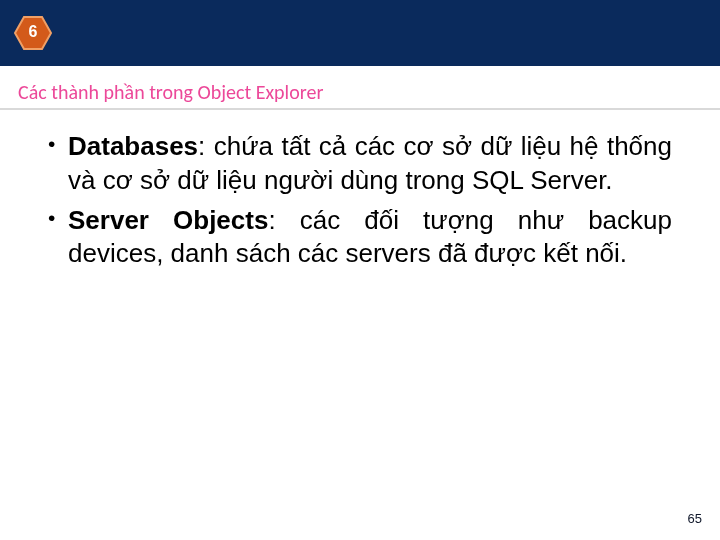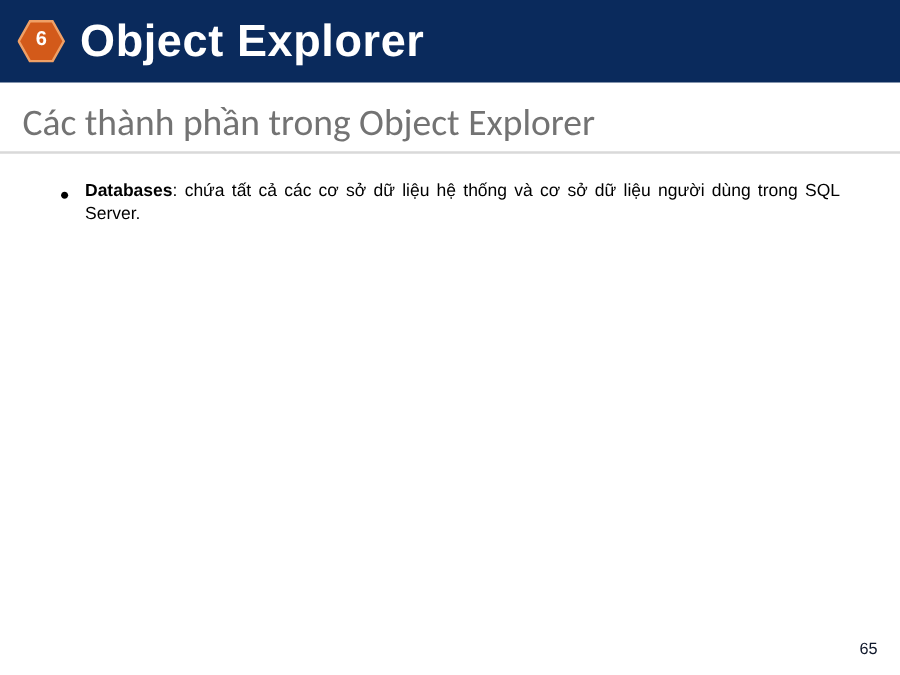--- a/index.html
+++ b/index.html
@@ -33,40 +33,40 @@
   }
   .header-title {
     color: #fff;
     font-size: 36px;
     font-weight: 700;
     letter-spacing: 0.5px;
   }
 
   
   .subtitle {
-    color: #737373;
+    color: #ec4899;
     font-family: Calibri, "Segoe UI", Arial, sans-serif;
-    font-size: 30px;
+    font-size: 20px;
     font-weight: 400;
     padding: 14px 18px 4px 18px;
   }
   .divider {
     height: 2px;
     background: #d9d9d9;
     margin: 0;
   }
 
   
   .bullets {
     padding: 20px 48px 0 48px;
   }
   .bullets li {
     list-style: none;
     position: relative;
-    font-size: 14px;
+    font-size: 26px;
     line-height: 1.3;
     color: #000;
     padding-left: 20px;
     margin-bottom: 6px;
     text-align: justify;
     text-justify: inter-word;
   }
   .bullets li::before {
     content: "•";
     position: absolute;
@@ -91,27 +91,29 @@
 
 <div class="slide">
 
   <div class="header">
     <div class="hex-badge">
       <svg width="38" height="34" viewBox="0 0 38 34">
         <polygon points="10,1 28,1 37,17 28,33 10,33 1,17" fill="#d35a1a" stroke="#f0a066" stroke-width="2"></polygon>
       </svg>
       <span class="hex-number">6</span>
     </div>
-    <div class="header-title">Object Explorer</div>
   </div>
 
   <div class="subtitle">Các thành phần trong Object Explorer</div>
   <div class="divider"></div>
 
   <ul class="bullets">
     <li>
       <b>Databases</b><span>: chứa tất cả các cơ sở dữ liệu hệ thống và cơ sở dữ liệu người dùng trong SQL Server.</span>
     </li>
+    <li>
+      <b>Server Objects</b><span>: các đối tượng như backup devices, danh sách các servers đã được kết nối.</span>
+    </li>
   </ul>
 
   <div class="page-num">65</div>
 
 </div>
 
 </body></html>

